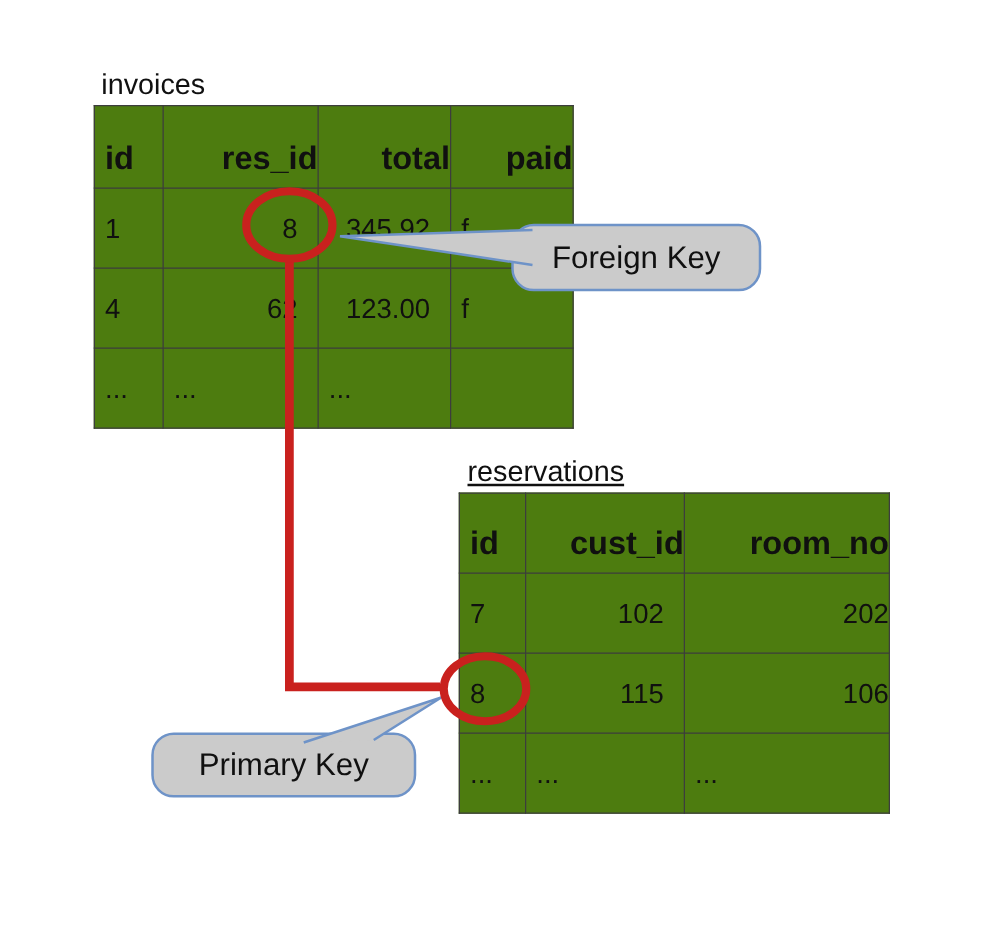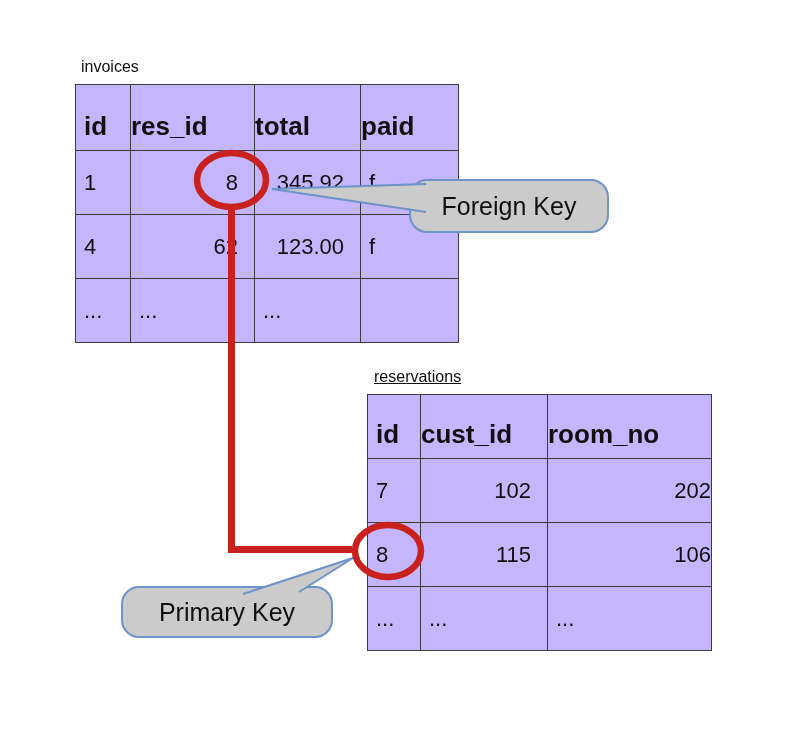--- a/index.html
+++ b/index.html
@@ -15,48 +15,48 @@
     width: 794px; height: 756px;
     background: var(--background);
     font-family: "Liberation Sans", sans-serif;
     color: var(--text-color);
     overflow: hidden;
   }
   .canvas { position: relative; width: 794px; height: 756px; }
 
   .tbl-title {
     position: absolute;
-    font-size: 16px;
+    font-size: 23px;
     line-height: 26px;
     color: var(--text-color);
     white-space: nowrap;
   }
   #invoices-title { left: 81px; top: 54px; }
   #reservations-title { left: 374px; top: 364px; text-decoration: underline; }
 
   table.dbtbl {
     position: absolute;
     border-collapse: collapse;
     table-layout: fixed;
     z-index: 1;
-    background: #c4b5fd;
+    background: #4d7c0f;
     padding-left: 28px;
   }
   #invoices-table { left: 75px; top: 84px; width: 383px; }
   #reservations-table { left: 367px; top: 394px; width: 344px; }
 
   table.dbtbl th, table.dbtbl td {
     border: 1.5px solid var(--table-border);
     overflow: hidden;
   }
   table.dbtbl th {
     font-weight: bold;
     font-size: 26px;
     vertical-align: bottom;
-    text-align: left;
+    text-align: right;
     padding: 0 0 8px 0;
     height: 66px;
   }
   table.dbtbl th.th-left { text-align: left; padding-left: 8px; }
   #reservations-table th { height: 64px; }
 
   table.dbtbl td {
     font-size: 22px;
     vertical-align: middle;
     height: 64px;

